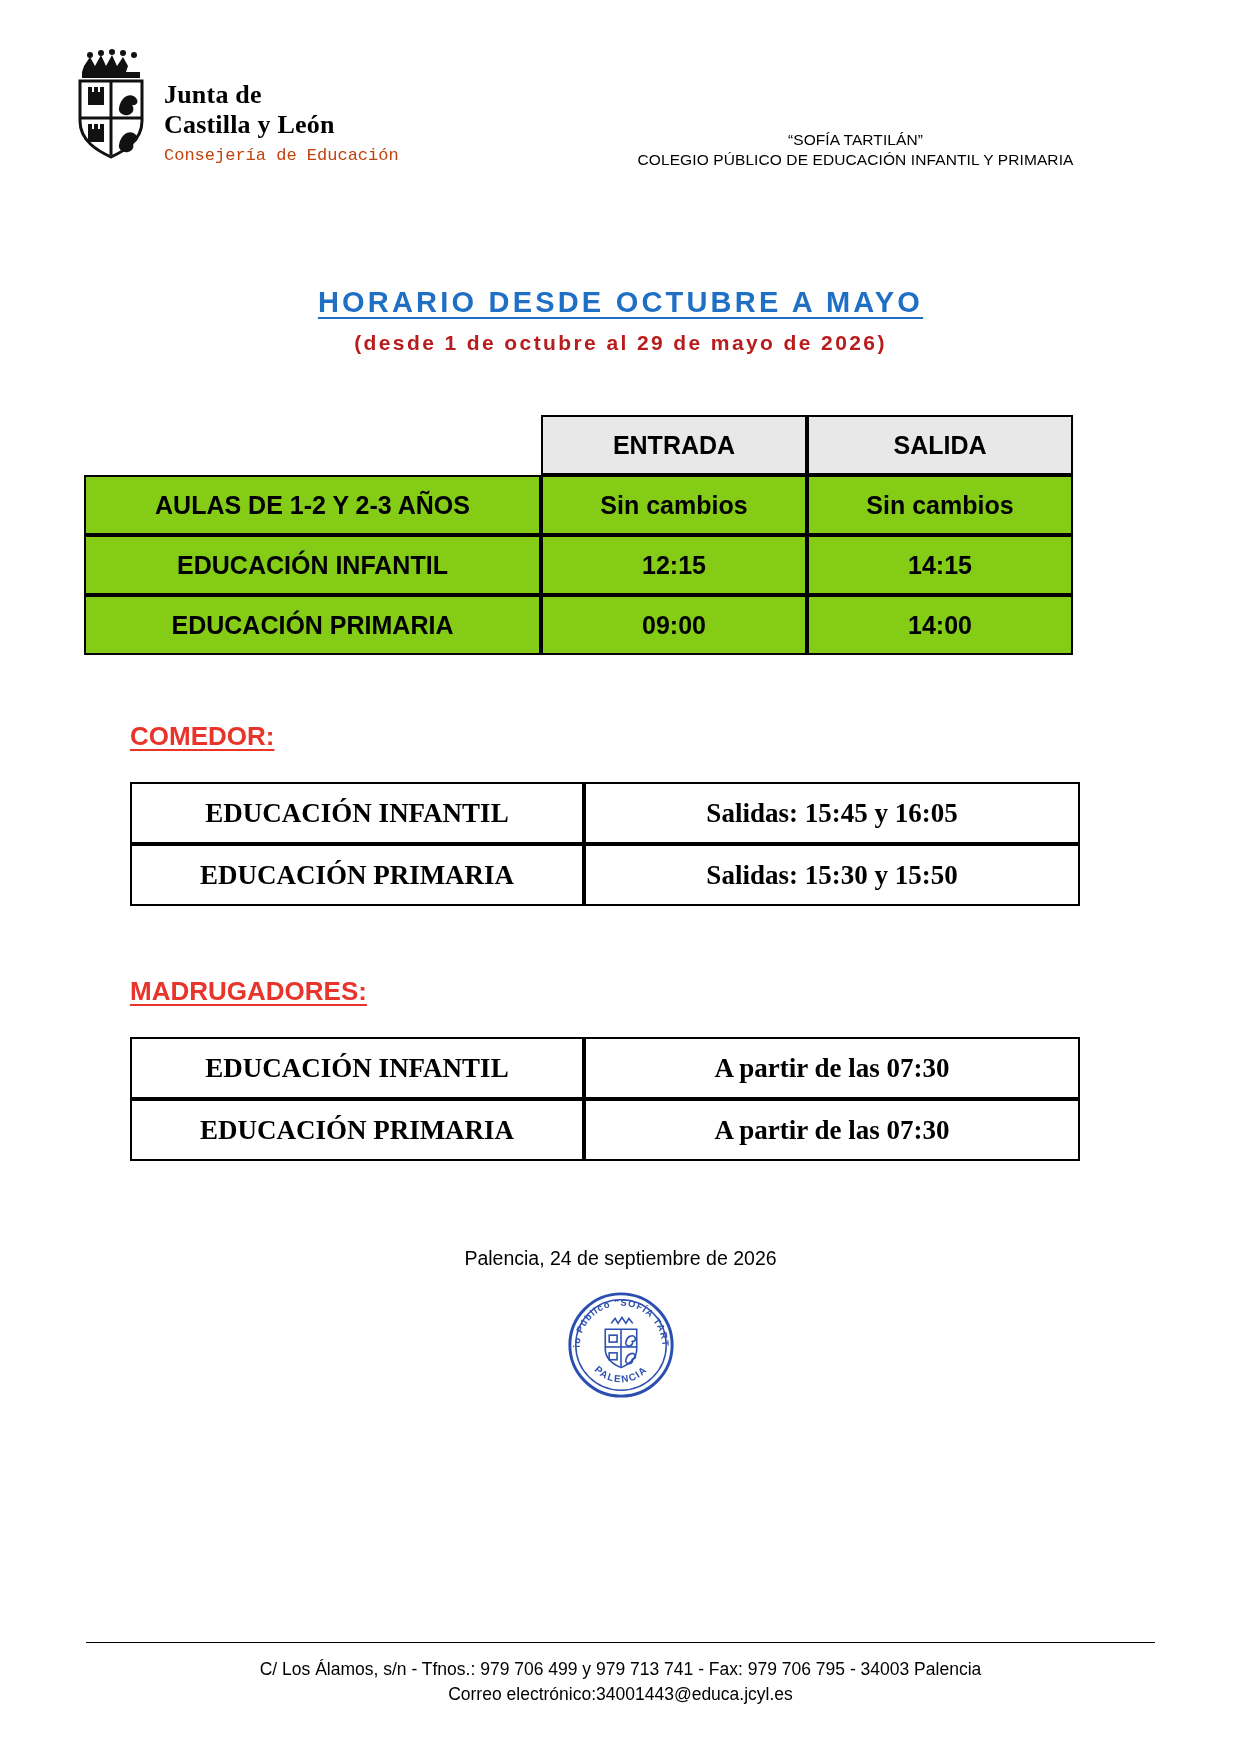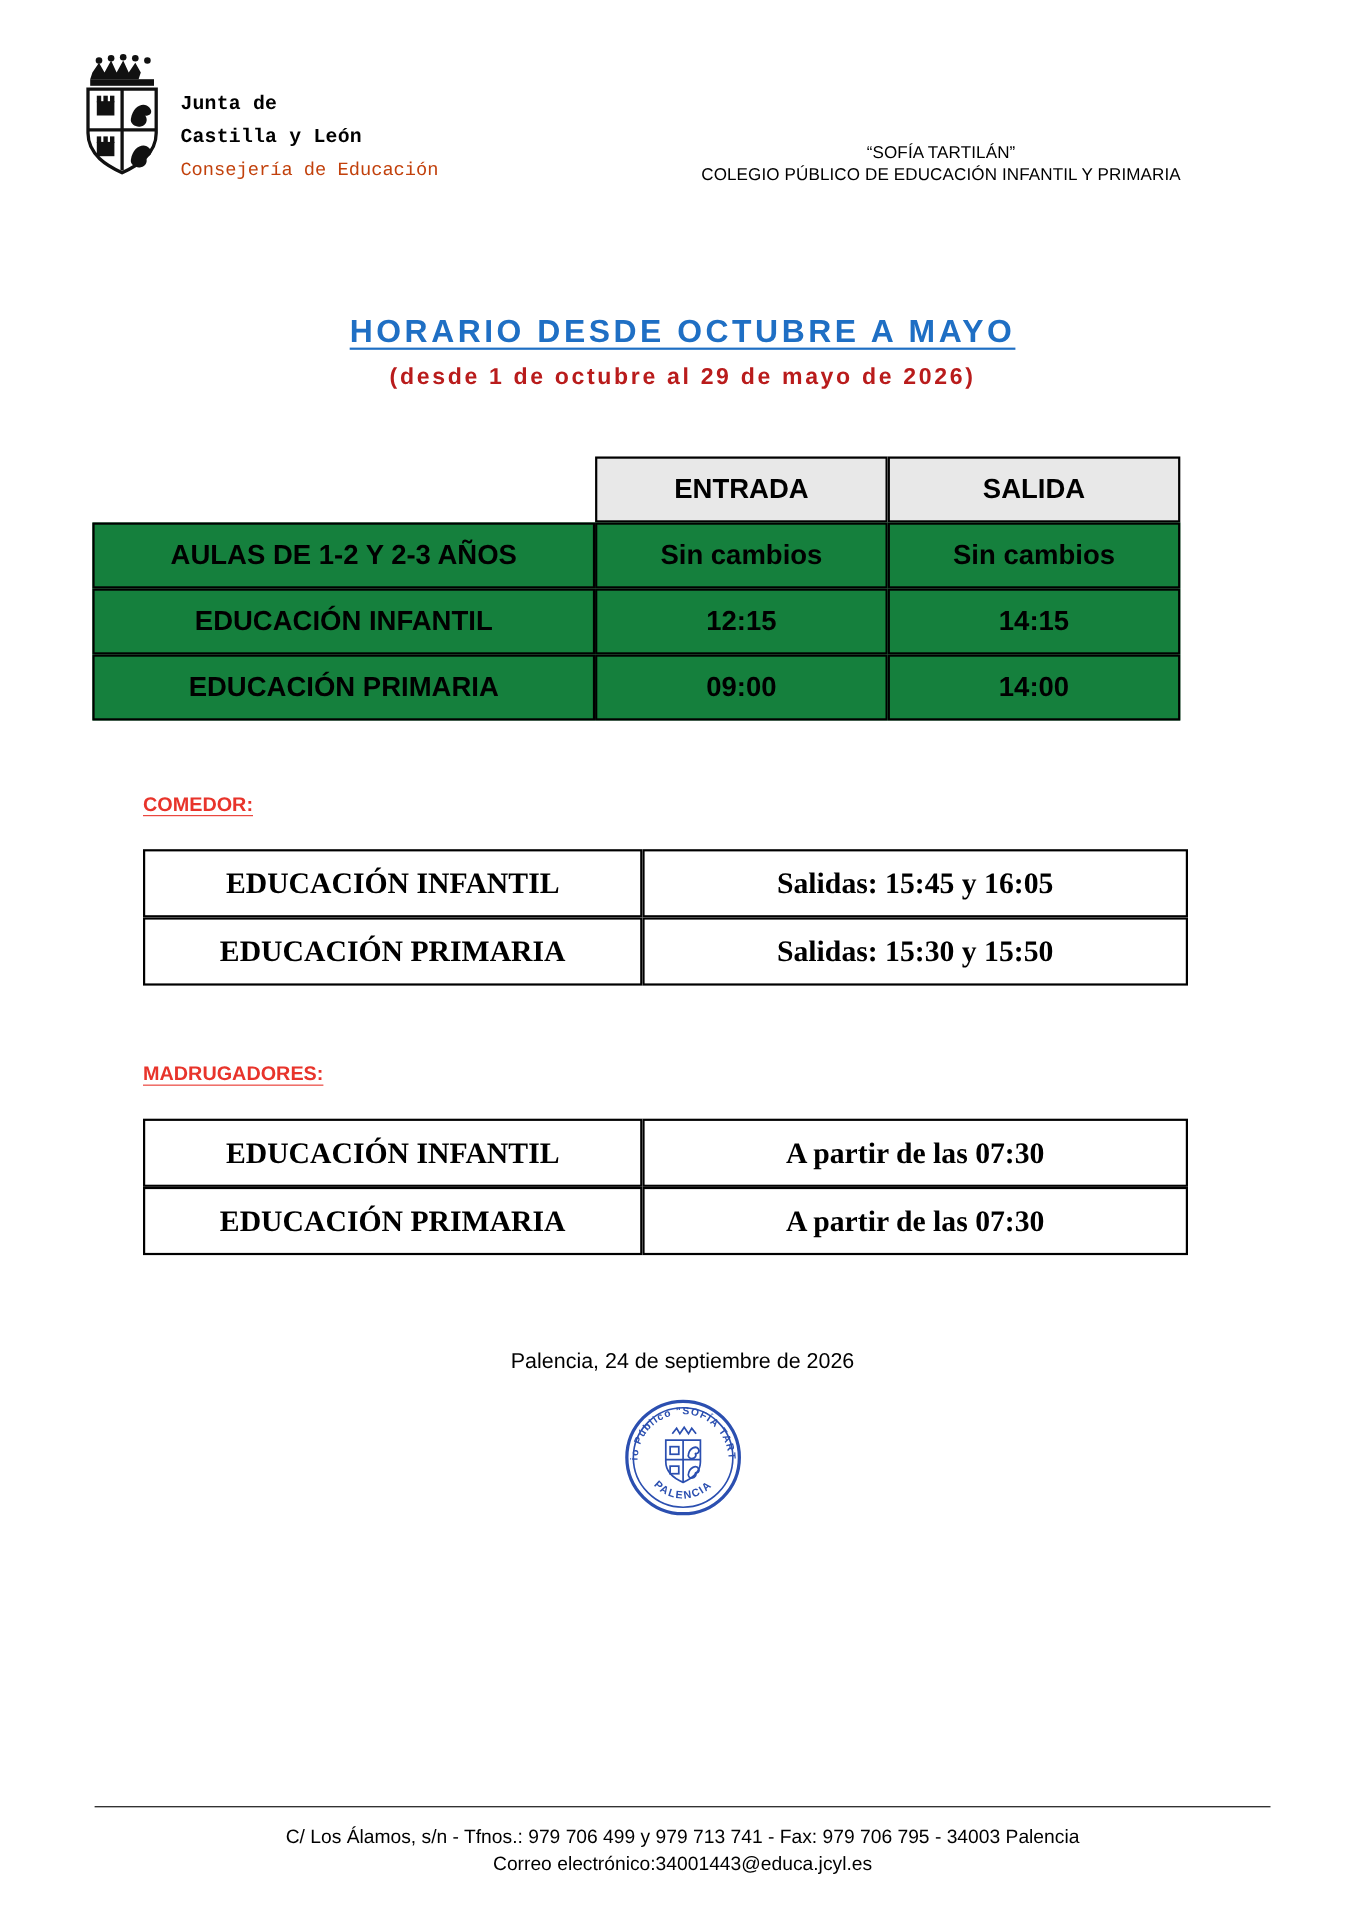--- a/index.html
+++ b/index.html
@@ -37,23 +37,23 @@
     width: 470px;
   }
   .crest {
     width: 78px;
     flex: 0 0 78px;
   }
   .logo-text {
     padding-top: 32px;
   }
   .logo-line1, .logo-line2 {
-    font-family: Liberation Mono, monospace;
-    font-weight: bold;
-    font-size: 18px;
+    font-family: Liberation Serif, serif;
+    font-weight: bold;
+    font-size: 26px;
     line-height: 30px;
     letter-spacing: 0.2px;
     color: #000;
   }
   .logo-line3 {
     font-family: Liberation Mono, monospace;
     font-size: 17px;
     line-height: 26px;
     margin-top: 3px;
     color: #c2410c;
@@ -101,32 +101,32 @@
     margin-left: 12px;
   }
   table.sched td, table.sched th {
     border: 2px solid #000;
     height: 52px;
     text-align: center;
     vertical-align: middle;
     font-weight: bold;
     font-size: 25px;
     padding: 2px 6px;
-    background: #15803d;
+    background: #84cc16;
   }
   .c-label { width: 445px; }
   .c-val   { width: 250px; }
   .blank-cell { border: none !important; background: transparent !important; }
   .hdr-cell { background: #e8e8e8 !important; font-size: 26px; }
 
   
   .sec-head {
     color: #e8342b;
     font-weight: bold;
-    font-size: 18px;
+    font-size: 26px;
     text-decoration: underline;
     text-underline-offset: 4px;
     margin-left: 58px;
   }
   .sec-comedor { margin-top: 66px; }
   .sec-madrug  { margin-top: 70px; }
 
   
   table.simple {
     border-collapse: separate;

